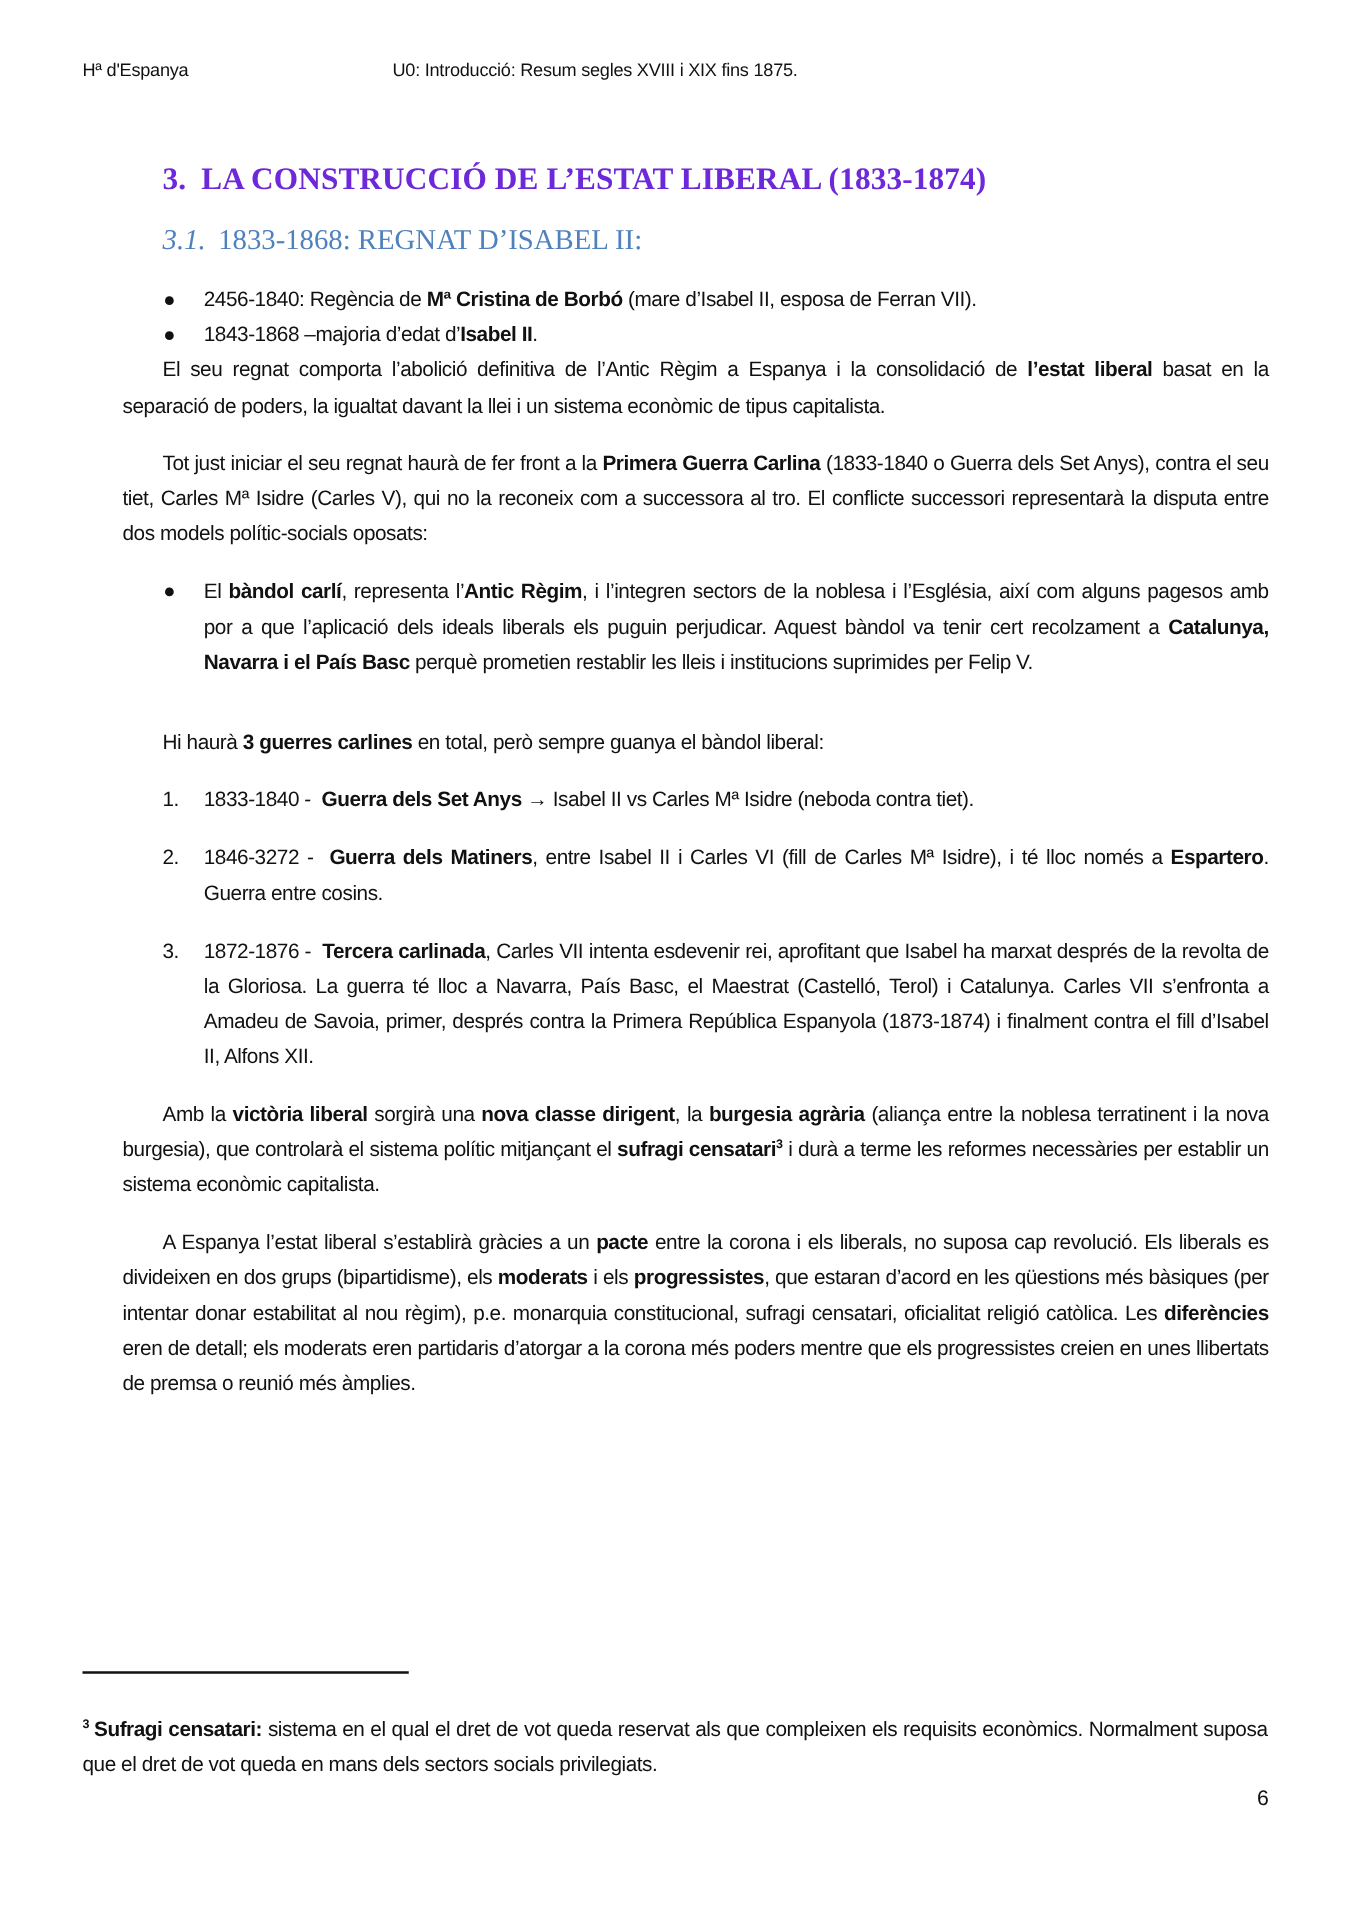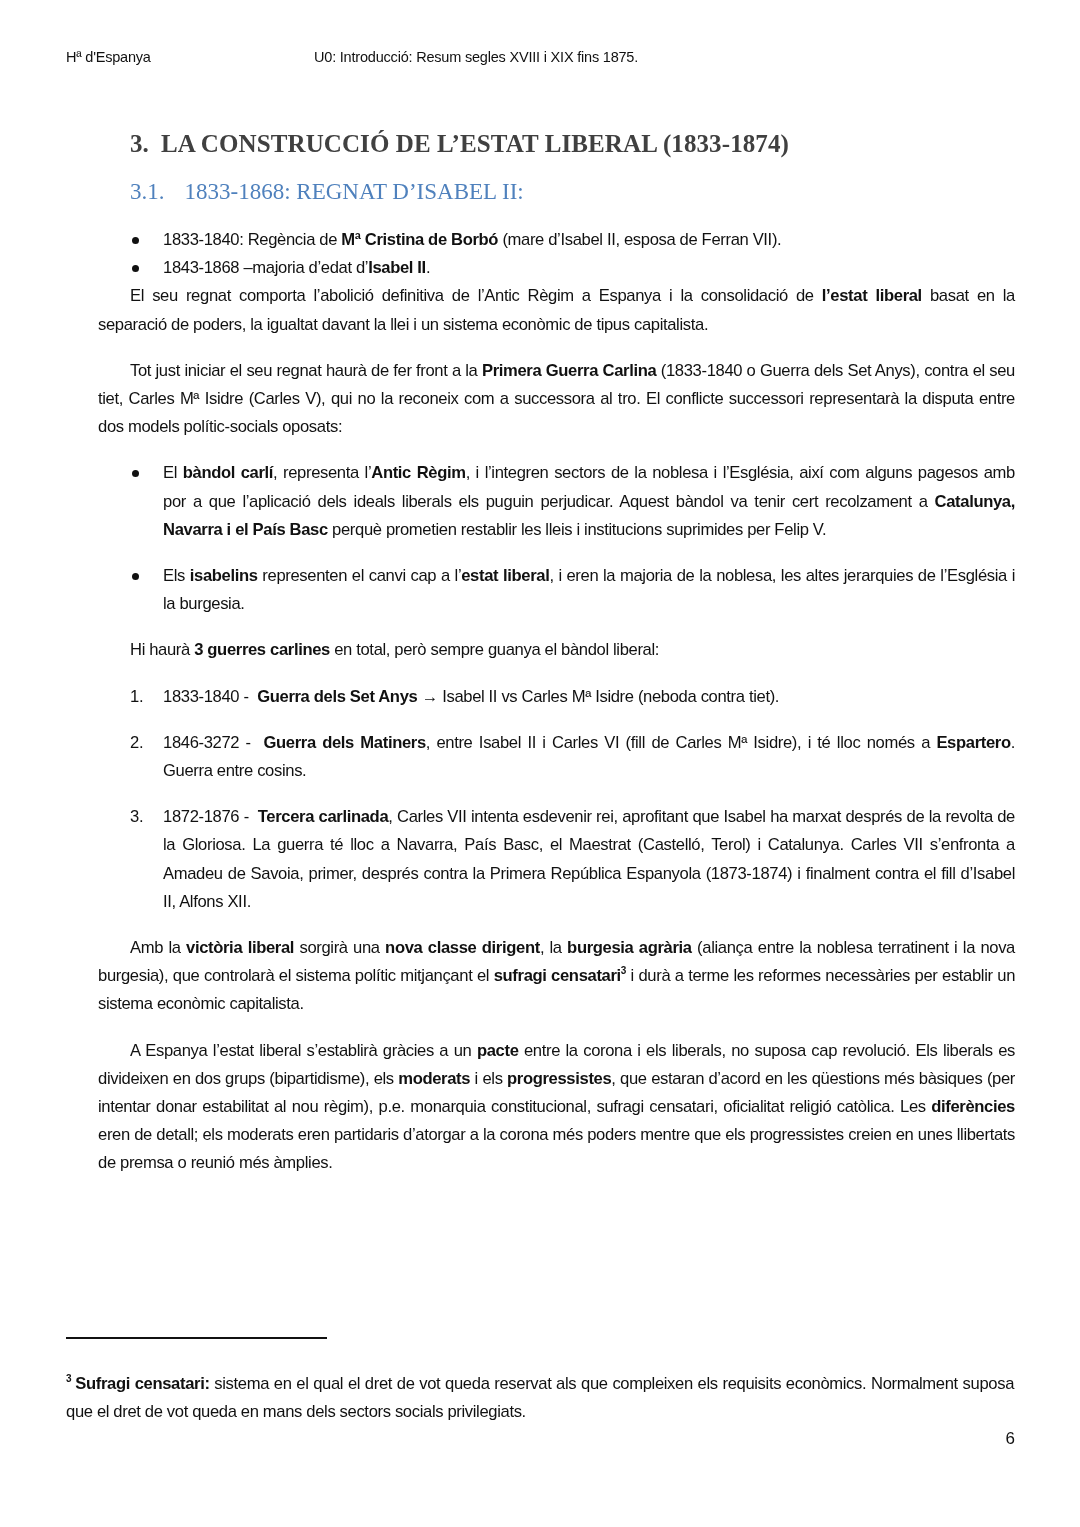--- a/index.html
+++ b/index.html
@@ -14,30 +14,30 @@
     }
     .header .left { position: absolute; left: 66px; top: 0; }
     .header .center { position: absolute; left: 314px; top: 0; }
 
     .content {
       position: absolute; left: 98px; top: 126px; width: 917px;
       font-size: 16.6px; line-height: 28.2px; letter-spacing: -0.35px;
     }
     .h1 {
       font-family: "Liberation Serif", serif; font-weight: bold;
-      color: #404040; font-size: 25px; line-height: 36px;
+      color: #6d28d9; font-size: 25px; line-height: 36px;
       margin: 0 0 0 32px; letter-spacing: 0.1px;
     }
     .h1 .num { margin-right: 12px; }
     .h2 {
       font-family: "Liberation Serif", serif; font-weight: normal;
       color: #4f81bd; font-size: 23px; line-height: 32px;
       margin: 14px 0 0 32px; letter-spacing: 0px;
     }
-    .h2 .num { margin-right: 20px; }
+    .h2 .num { margin-right: 10px; font-style: italic; }
     .p-plain { margin: 0 0 0 32px; }
     .p { margin: 0; text-align: justify; text-indent: 32px; }
     .gap-s { height: 18px; }
     .gap-m { height: 18px; }
     ul.bul, ol.num-list { list-style: none; margin: 0; padding: 0; }
     .li { position: relative; padding-left: 65px; text-align: justify; }
     .li .marker { position: absolute; left: 32px; top: 0; }
     .li .bullet {
       position: absolute; left: 34px; top: 11px; width: 7px; height: 7px;
       border-radius: 50%; background: #111;
@@ -73,44 +73,40 @@
     <span class="num">3.</span><span>LA CONSTRUCCIÓ DE L’ESTAT LIBERAL (1833-1874)</span>
   </h1>
   <h2 class="h2">
     <span class="num">3.1.</span><span>1833-1868: REGNAT D’ISABEL II:</span>
   </h2>
 
   <div class="gap-s"></div>
   <ul class="bul">
     <li class="li">
       <span class="bullet"></span>
-      <span>1833-1840: Regència de </span><b>Mª Cristina de Borbó</b><span> (mare d’Isabel II, esposa de Ferran VII).</span>
+      <span>2456-1840: Regència de </span><b>Mª Cristina de Borbó</b><span> (mare d’Isabel II, esposa de Ferran VII).</span>
     </li>
     <li class="li">
       <span class="bullet"></span>
       <span>1843-1868 –majoria d’edat d’</span><b>Isabel II</b><span>.</span>
     </li>
   </ul>
 
   <p class="p"><span>El seu regnat comporta l’abolició definitiva de l’Antic Règim a Espanya i la consolidació de </span><b>l’estat liberal</b><span> basat en la separació de poders, la igualtat davant la llei i un sistema econòmic de tipus capitalista.</span></p>
 
   <div class="gap-m"></div>
   <p class="p"><span>Tot just iniciar el seu regnat haurà de fer front a la </span><b>Primera Guerra Carlina</b><span> (1833-1840 o Guerra dels Set Anys), contra el seu tiet, Carles Mª Isidre (Carles V), qui no la reconeix com a successora al tro. El conflicte successori representarà la disputa entre dos models polític-socials oposats:</span></p>
 
   <div class="gap-m"></div>
   <ul class="bul">
     <li class="li">
       <span class="bullet"></span>
       <span>El </span><b>bàndol carlí</b><span>, representa l’</span><b>Antic Règim</b><span>, i l’integren sectors de la noblesa i l’Església, així com alguns pagesos amb por a que l’aplicació dels ideals liberals els puguin perjudicar. Aquest bàndol va tenir cert recolzament a </span><b>Catalunya, Navarra i el País Basc</b><span> perquè prometien restablir les lleis i institucions suprimides per Felip V.</span>
     </li>
     <li style="height:18px"></li>
-    <li class="li">
-      <span class="bullet"></span>
-      <span>Els </span><b>isabelins</b><span> representen el canvi cap a l’</span><b>estat liberal</b><span>, i eren la majoria de la noblesa, les altes jerarquies de l’Església i la burgesia.</span>
-    </li>
   </ul>
 
   <div class="gap-m"></div>
   <p class="p-plain"><span>Hi haurà </span><b>3 guerres carlines</b><span> en total, però sempre guanya el bàndol liberal:</span></p>
 
   <div class="gap-m"></div>
   <ol class="num-list">
     <li class="li">
       <span class="marker">1.</span>
       <span style="white-space:pre">1833-1840 -  </span><b>Guerra dels Set Anys</b><span> → Isabel II vs Carles Mª Isidre (neboda contra tiet).</span>

